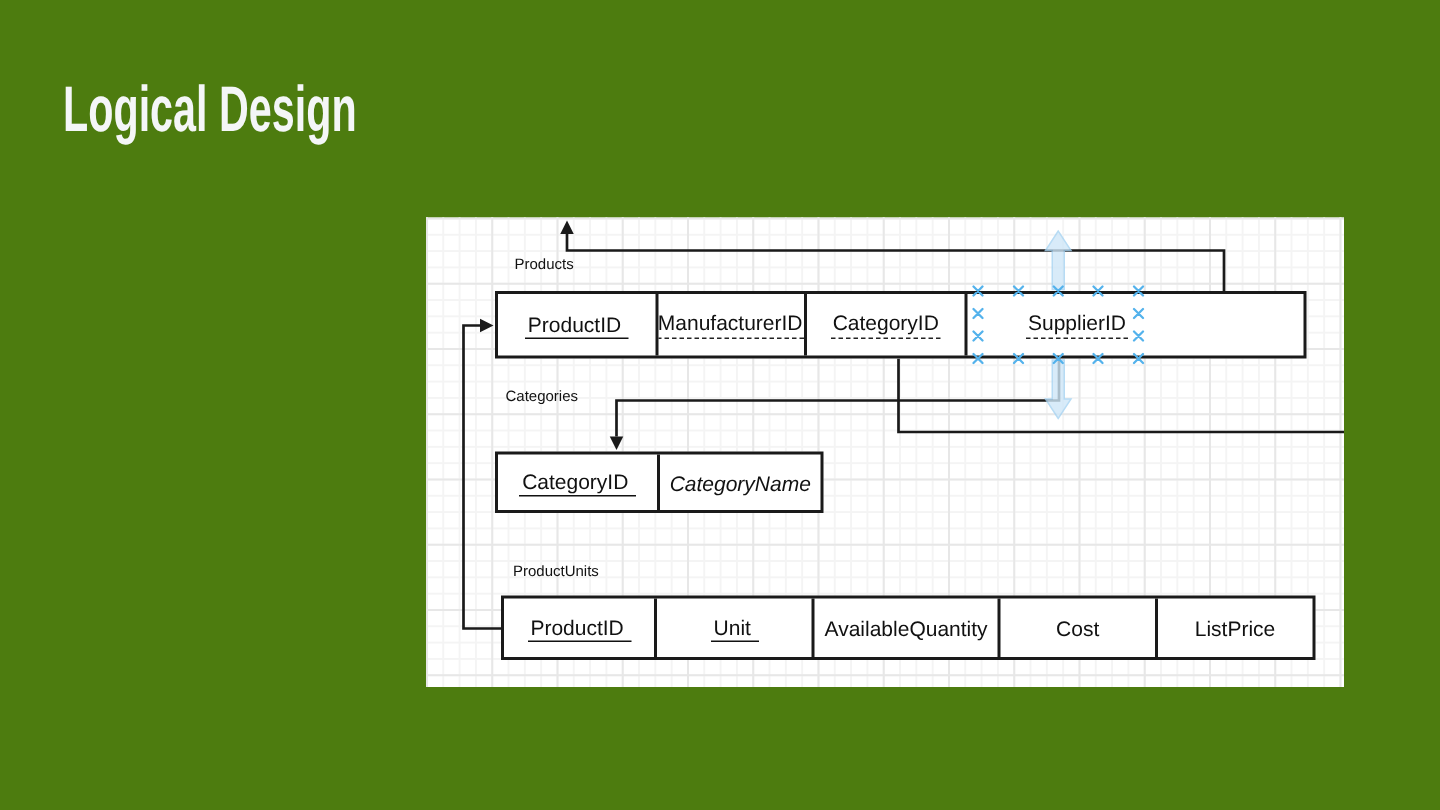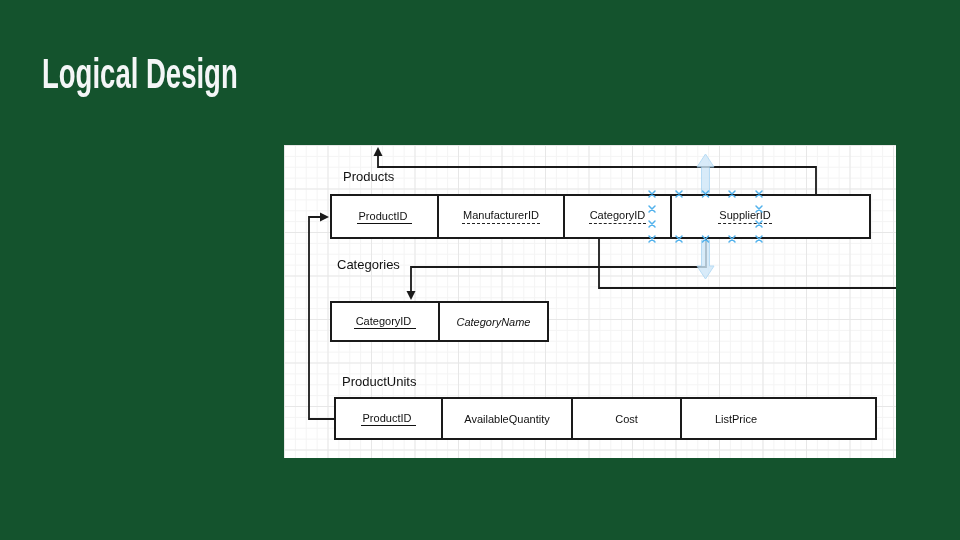--- a/index.html
+++ b/index.html
@@ -1,48 +1,48 @@
 <!DOCTYPE html>
 <html><head>
 <meta charset="utf-8">
 <style>
   html,body{margin:0;padding:0;background:#222;}
   .slide{
     position:relative;width:960px;height:540px;overflow:hidden;
-    background:#14532d;
+    background:#4d7c0f;
     font-family:"Liberation Sans",sans-serif;
   }
   .title{
     position:absolute;left:42px;top:50px;margin:0;
     color:#F4F6F7;font-size:43px;font-weight:bold;line-height:46px;
     letter-spacing:0px;white-space:nowrap;
     transform:scaleX(0.64);transform-origin:0 0;
   }
   .canvas{
     position:absolute;left:284px;top:145px;width:612px;height:313px;
     background-color:#FFFFFF;
     background-image:
       linear-gradient(#E7E7E7 1px,transparent 1px),
       linear-gradient(90deg,#E7E7E7 1px,transparent 1px),
       linear-gradient(#F4F4F4 1px,transparent 1px),
       linear-gradient(90deg,#F4F4F4 1px,transparent 1px);
     background-size:43.5px 43.5px,43.5px 43.5px,10.875px 10.875px,10.875px 10.875px;
   }
   .lines{position:absolute;left:0;top:0;width:612px;height:313px;}
   .tname{
-    position:absolute;font-size:13px;color:#111;line-height:15px;white-space:nowrap;
+    position:absolute;font-size:10px;color:#111;line-height:15px;white-space:nowrap;
   }
   .tbl{
     position:absolute;display:flex;box-sizing:border-box;
     border:2px solid #1A1A1A;background:#FFFFFF;
   }
   .cell{
     box-sizing:border-box;border-right:2px solid #1A1A1A;
     display:flex;align-items:center;justify-content:center;
-    font-size:11px;color:#111;white-space:nowrap;overflow:hidden;
+    font-size:14px;color:#111;white-space:nowrap;overflow:hidden;
   }
   .cell:last-child{border-right:none;}
   .u-pk{border-bottom:1.5px solid #111;padding:0 5px 1px 2px;}
   .u-fk{border-bottom:1.5px dashed #222;padding:0 1px 2px 1px;}
   .sel{position:absolute;left:0;top:0;width:612px;height:313px;pointer-events:none;}
 </style>
 </head>
 <body>
 
 <div class="slide">
@@ -63,21 +63,21 @@
         <polygon points="94,2 89.5,11 98.5,11"></polygon>
         <polygon points="127,155 122.5,146 131.5,146"></polygon>
       </g>
     </svg>
 
     <div class="tname" style="left:59px;top:24px;">Products</div>
     <div class="tbl" style="left:46px;top:49px;width:541px;height:45px;">
       <div class="cell" style="width:107px;">
         <span class="u-pk">ProductID</span>
         </div>
-      <div class="cell" style="width:126px;">
+      <div class="cell" style="width:99px;justify-content:flex-end;">
         <span class="u-fk">ManufacturerID</span>
         </div>
       <div class="cell" style="width:107px;">
         <span class="u-fk">CategoryID</span>
         </div>
       <div class="cell" style="width:108px;margin-left:19px;">
         <span class="u-fk">SupplierID</span>
         </div>
     </div>
 
@@ -88,20 +88,23 @@
         </div>
       <div class="cell" style="width:107px;font-style:italic;">
         <span>CategoryName</span>
         </div>
     </div>
 
     <div class="tname" style="left:58px;top:229px;">ProductUnits</div>
     <div class="tbl" style="left:50px;top:252px;width:543px;height:43px;">
       <div class="cell" style="width:107px;">
         <span class="u-pk">ProductID</span>
+        </div>
+      <div class="cell" style="width:109px;">
+        <span class="u-pk">Unit</span>
         </div>
       <div class="cell" style="width:130px;">
         <span>AvailableQuantity</span>
         </div>
       <div class="cell" style="width:109px;">
         <span>Cost</span>
         </div>
       <div class="cell" style="width:108px;">
         <span>ListPrice</span>
         </div>

